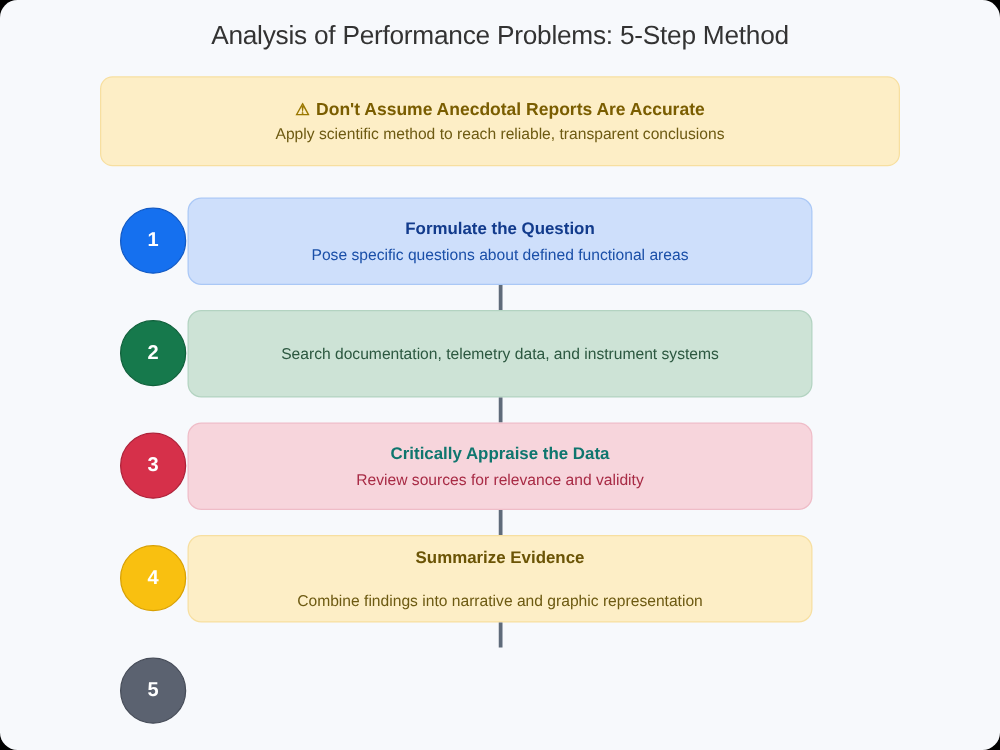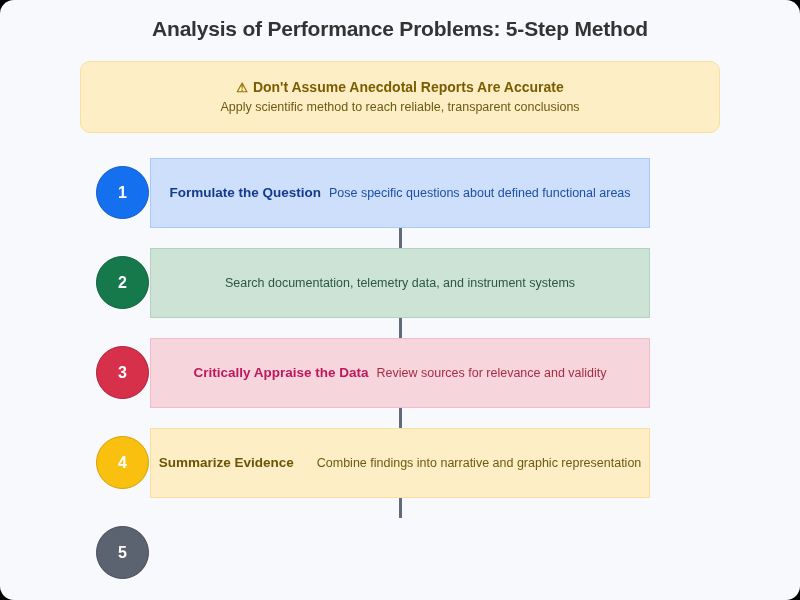--- a/index.html
+++ b/index.html
@@ -22,21 +22,21 @@
   }
 
   
   #page-title {
     position: absolute;
     top: 17px;
     left: 0;
     width: 800px;
     text-align: center;
     font-size: 21px;
-    font-weight: bold;
+    font-weight: normal;
     color: #333333;
     letter-spacing: -0.2px;
   }
 
   
   #warning-banner {
     position: absolute;
     left: 80px;
     top: 61px;
     width: 640px;
@@ -107,25 +107,25 @@
     font-weight: bold;
     z-index: 2;
   }
 
   .step-box {
     position: absolute;
     left: 150px;
     top: 0;
     width: 500px;
     height: 70px;
-    border-radius: 0;
+    border-radius: 11px;
     border-style: solid;
     border-width: 1px;
     display: flex;
-    flex-direction: row;
+    flex-direction: column;
     align-items: center;
     justify-content: center;
     gap: 8px;
   }
 
   .step-title {
     font-size: 13.5px;
     font-weight: bold;
     line-height: 1;
   }
@@ -141,21 +141,21 @@
   .s1 .step-title { color: #123b8c; }
   .s1 .step-desc  { color: #1a4fa8; }
 
   .s2 .step-badge { background: #16794c; border: 1px solid #10603b; }
   .s2 .step-box   { background: #cde3d6; border-color: #b3d3c1; }
   .s2 .step-title { color: #123d28; }
   .s2 .step-desc  { color: #2c5840; }
 
   .s3 .step-badge { background: #d6304a; border: 1px solid #ae2239; }
   .s3 .step-box   { background: #f7d5dc; border-color: #efbcc7; }
-  .s3 .step-title { color: #be185d; }
+  .s3 .step-title { color: #0f766e; }
   .s3 .step-desc  { color: #a82b45; }
 
   .s4 .step-badge { background: #f9c010; border: 1px solid #d8a003; }
   .s4 .step-box   { background: #fdeec6; border-color: #f7dfa0; gap: 23px; }
   .s4 .step-title { color: #6b5406; }
   .s4 .step-desc  { color: #6d5a12; }
 
   .s5 .step-badge { background: #5b6270; border: 1px solid #474d59; }
   .s5 .step-box   { background: #e4e5e8; border-color: #d0d2d6; }
   .s5 .step-title { color: #3b4049; }

